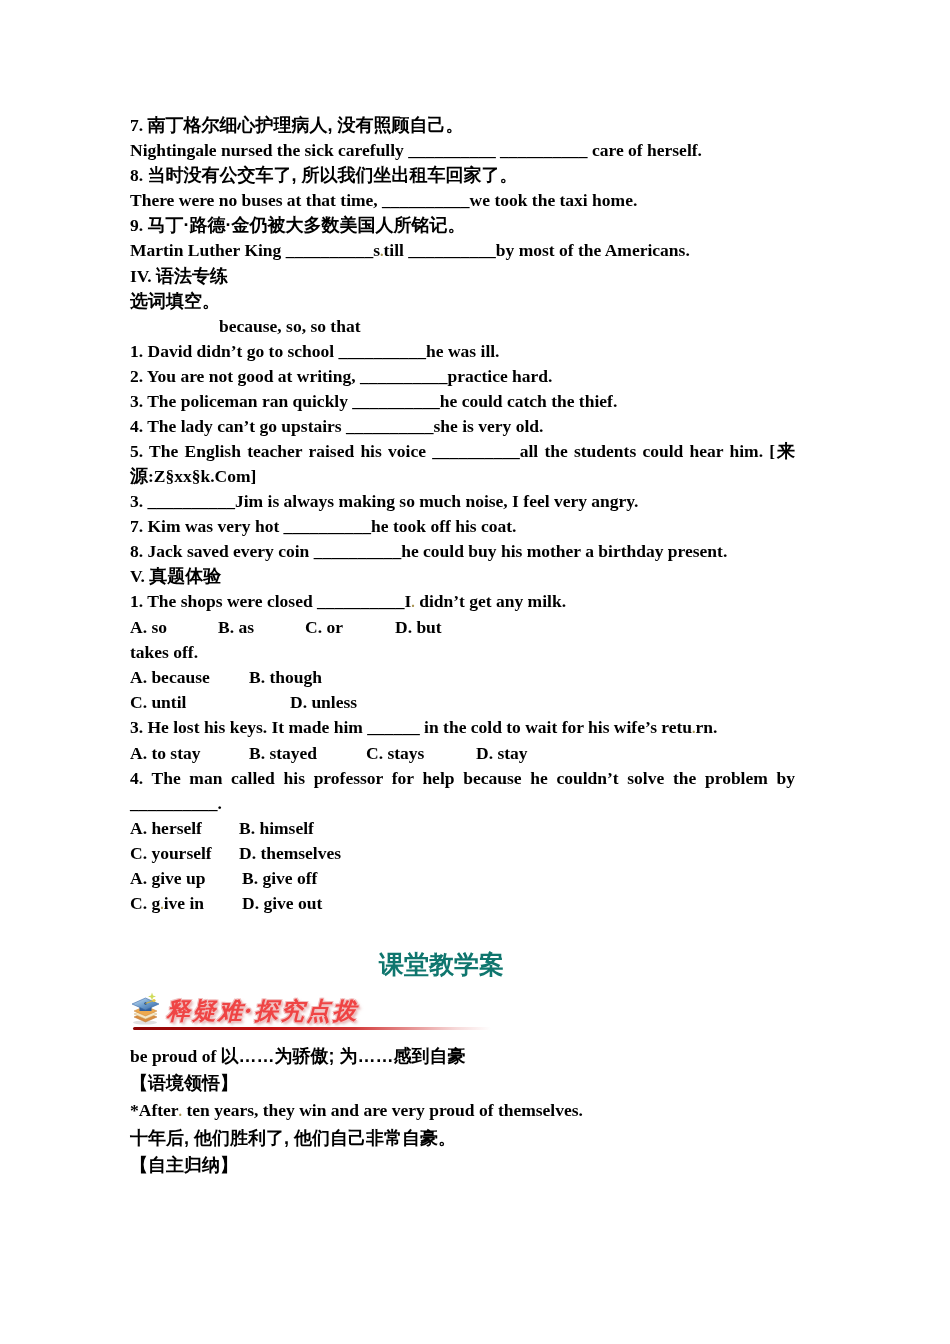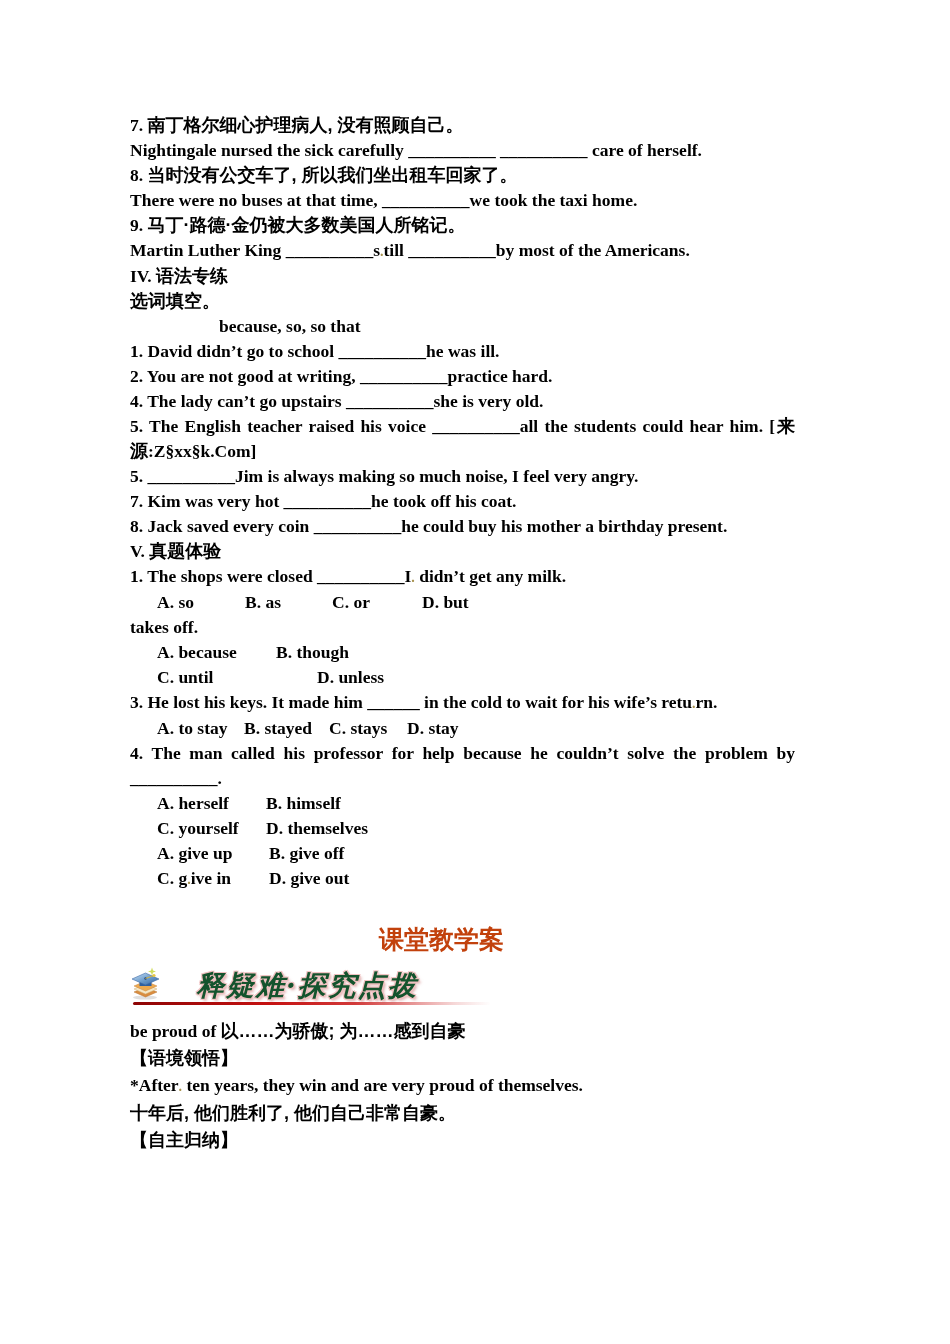--- a/index.html
+++ b/index.html
@@ -14,43 +14,42 @@
   }
   .line{
     line-height:25px;min-height:25px;
     white-space:pre-wrap;
   }
   .s-en{font-family:"Liberation Serif",serif;font-weight:bold;font-size:17.5px;}
   .s-zh{font-family:"Liberation Sans",sans-serif;font-weight:bold;font-size:18px;}
   .s-mk{font-family:"Liberation Serif",serif;font-weight:bold;font-size:14px;color:#a8924e;}
   .indent{padding-left:89px;}
   .just{white-space:normal;text-align:justify;text-align-last:justify;}
-  .opts{display:grid;margin-left:27px;}
+  .opts{display:grid;}
   .opts span{white-space:pre-wrap;}
   
   .main-heading{
     margin-top:32px;margin-right:42px;
     text-align:center;line-height:30px;
     font-family:"Liberation Sans",sans-serif;
-    font-weight:bold;font-size:25px;color:#c2410c;
+    font-weight:bold;font-size:25px;color:#0f766e;
   }
   
   .banner{margin-top:13px;position:relative;}
   .banner-row{display:flex;align-items:flex-end;gap:5px;height:33px;}
   .banner-icon{flex:0 0 auto;}
   .banner-text{
     font-family:"DejaVu Serif",serif;
     font-style:italic;font-weight:bold;
-    font-size:28px;line-height:28px;letter-spacing:2px;
-    color:#14532d;
+    font-size:24px;line-height:28px;letter-spacing:2px;
+    color:#ef4444;
     text-shadow:
       1px 1px 0 #f0c0c0,-1px -1px 0 #f0c0c0,
       1px -1px 0 #f0c0c0,-1px 1px 0 #f0c0c0,
       2px 2px 3px rgba(190,90,90,.55);
-    margin-left: 30px;
   }
   .banner-underline{
     width:358px;height:3px;margin-top:2px;margin-left:3px;
     border-radius:2px;
     background:linear-gradient(to right,
       #8d0404 0%, #c51111 38%, #d23a3a 62%,
       rgba(205,40,40,.18) 90%, rgba(205,40,40,0) 100%);
   }
   .block2{margin-top:13px;}
   .block2 .line{line-height:26px;min-height:26px;}
@@ -65,34 +64,35 @@
       <div class="line"><span class="s-en">Nightingale nursed the sick carefully __________ __________ care of herself.</span></div>
       <div class="line"><span class="s-en">8. </span><span class="s-zh">当时没有公交车了, 所以我们坐出租车回家了。</span></div>
       <div class="line"><span class="s-en">There were no buses at that time, __________we took the taxi home.</span></div>
       <div class="line"><span class="s-en">9. </span><span class="s-zh">马丁·路德·金仍被大多数美国人所铭记。</span></div>
       <div class="line"><span class="s-en">Martin Luther King __________s</span><span class="s-mk">.</span><span class="s-en">till __________by most of the Americans.</span></div>
       <div class="line"><span class="s-en">IV. </span><span class="s-zh">语法专练</span></div>
       <div class="line"><span class="s-zh">选词填空。</span></div>
       <div class="line indent"><span class="s-en">because, so, so that</span></div>
       <div class="line"><span class="s-en">1. David didn’t go to school __________he was ill.</span></div>
       <div class="line"><span class="s-en">2. You are not good at writing, __________practice hard.</span></div>
+      <div class="line"><span class="s-en">3. The policeman ran quickly __________he could catch the thief.</span></div>
       <div class="line"><span class="s-en">4. The lady can’t go upstairs __________she is very old.</span></div>
       <div class="line just"><span class="s-en">5. The English teacher raised his voice __________all the students could hear him. [</span><span class="s-zh">来</span></div>
       <div class="line"><span class="s-zh">源</span><span class="s-en">:Z§xx§k.Com]</span></div>
-      <div class="line"><span class="s-en">5. __________Jim is always making so much noise, I feel very angry.</span></div>
+      <div class="line"><span class="s-en">3. __________Jim is always making so much noise, I feel very angry.</span></div>
       <div class="line"><span class="s-en">7. Kim was very hot __________he took off his coat.</span></div>
       <div class="line"><span class="s-en">8. Jack saved every coin __________he could buy his mother a birthday present.</span></div>
       <div class="line"><span class="s-en">V. </span><span class="s-zh">真题体验</span></div>
       <div class="line"><span class="s-en">1. The shops were closed __________I</span><span class="s-mk">.</span><span class="s-en"> didn’t get any milk.</span></div>
       <div class="line opts" style="grid-template-columns: 88px 87px 90px auto;"><span><span class="s-en">A. so</span></span><span><span class="s-en">B. as</span></span><span><span class="s-en">C. or</span></span><span><span class="s-en">D. but</span></span></div>
       <div class="line"><span class="s-en">takes off.</span></div>
       <div class="line opts" style="grid-template-columns: 119px auto;"><span><span class="s-en">A. because</span></span><span><span class="s-en">B. though</span></span></div>
       <div class="line opts" style="grid-template-columns: 117px auto; gap: 43px;"><span><span class="s-en">C. until</span></span><span><span class="s-en">D. unless</span></span></div>
       <div class="line"><span class="s-en">3. He lost his keys. It made him ______ in the cold to wait for his wife’s retu</span><span class="s-mk">.</span><span class="s-en">rn.</span></div>
-      <div class="line opts" style="grid-template-columns: 87px 85px 78px auto;"><span><span class="s-en">A. to stay</span></span><span><span class="s-en">B. stayed</span></span><span><span class="s-en">C. stays</span></span><span><span class="s-en">D. stay</span></span></div>
+      <div class="line opts" style="grid-template-columns: 87px 85px 78px auto; gap: 32px;"><span><span class="s-en">A. to stay</span></span><span><span class="s-en">B. stayed</span></span><span><span class="s-en">C. stays</span></span><span><span class="s-en">D. stay</span></span></div>
       <div class="line just"><span class="s-en">4. The man called his professor for help because he couldn’t solve the problem by</span></div>
       <div class="line"><span class="s-en">__________.</span></div>
       <div class="line opts" style="grid-template-columns: 109px auto;"><span><span class="s-en">A. herself</span></span><span><span class="s-en">B. himself</span></span></div>
       <div class="line opts" style="grid-template-columns: 109px auto;"><span><span class="s-en">C. yourself</span></span><span><span class="s-en">D. themselves</span></span></div>
       <div class="line opts" style="grid-template-columns: 112px auto;"><span><span class="s-en">A. give up</span></span><span><span class="s-en">B. give off</span></span></div>
       <div class="line opts" style="grid-template-columns: 112px auto;"><span><span class="s-en">C. g</span><span class="s-mk">.</span><span class="s-en">ive in</span></span><span><span class="s-en">D. give out</span></span></div>
     </div>
 
   <div class="main-heading">课堂教学案</div>
 

